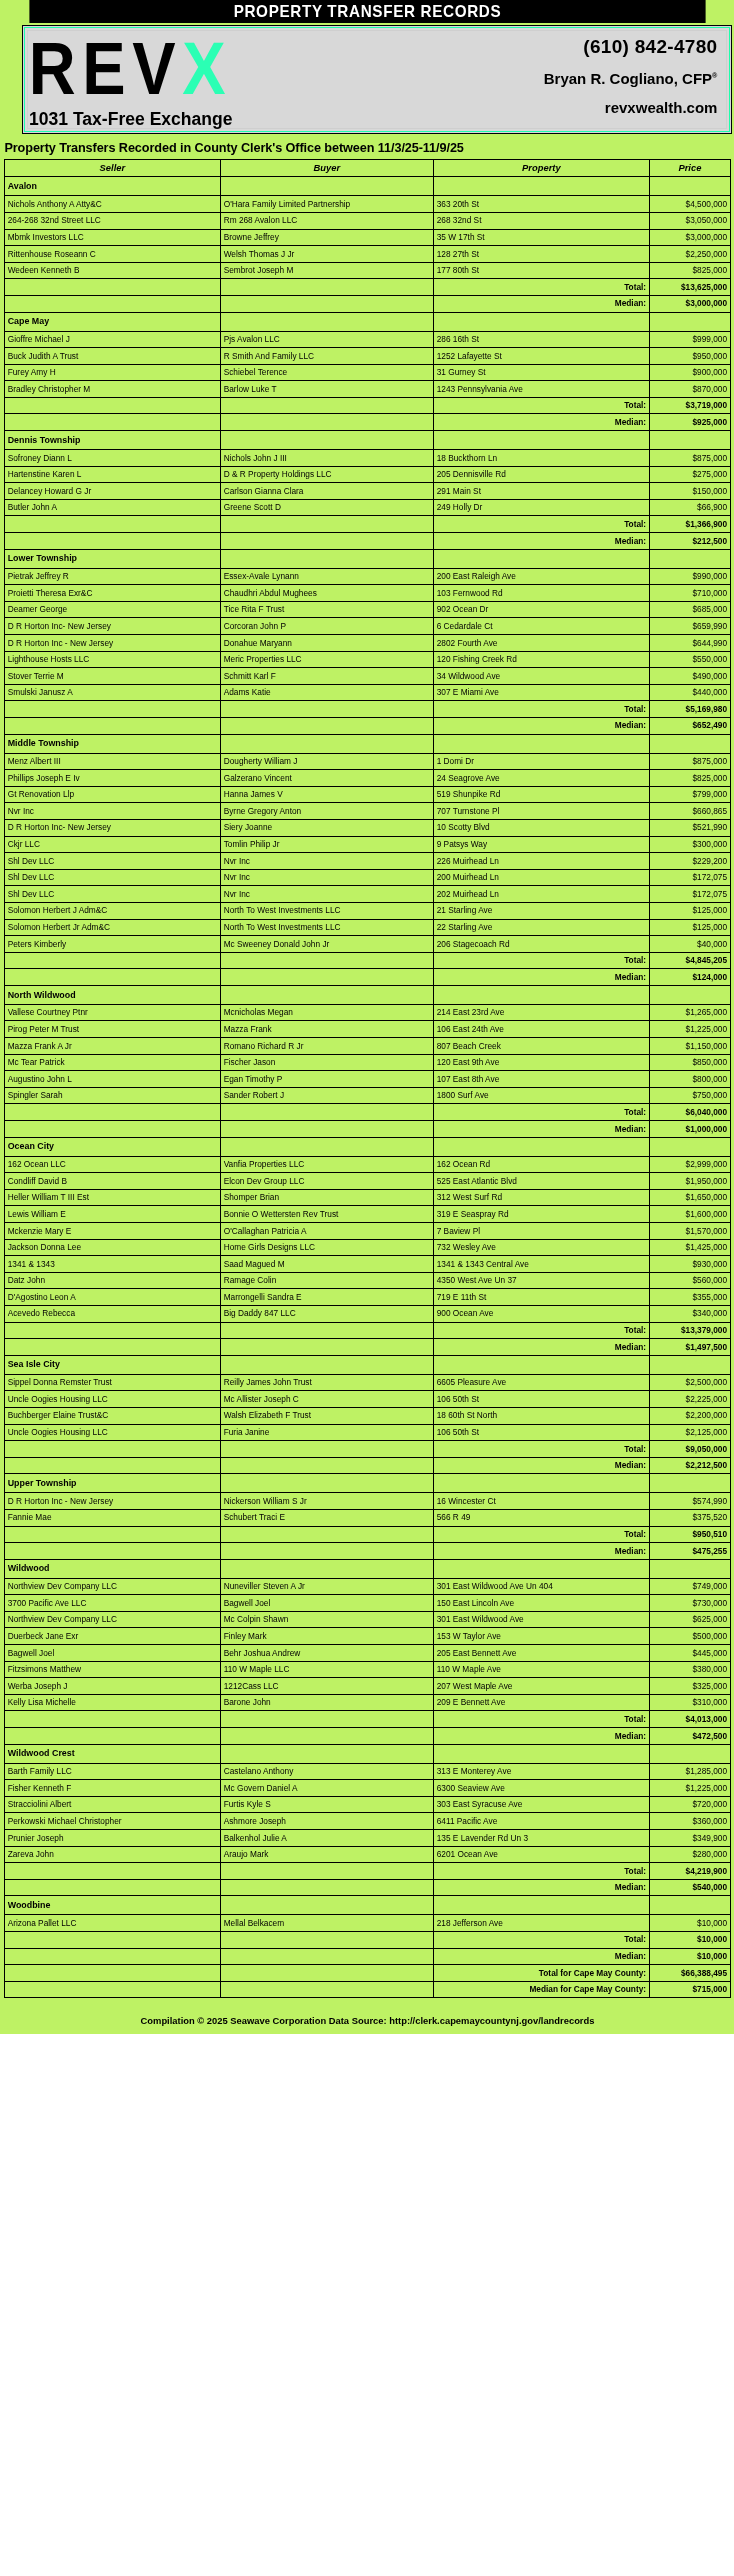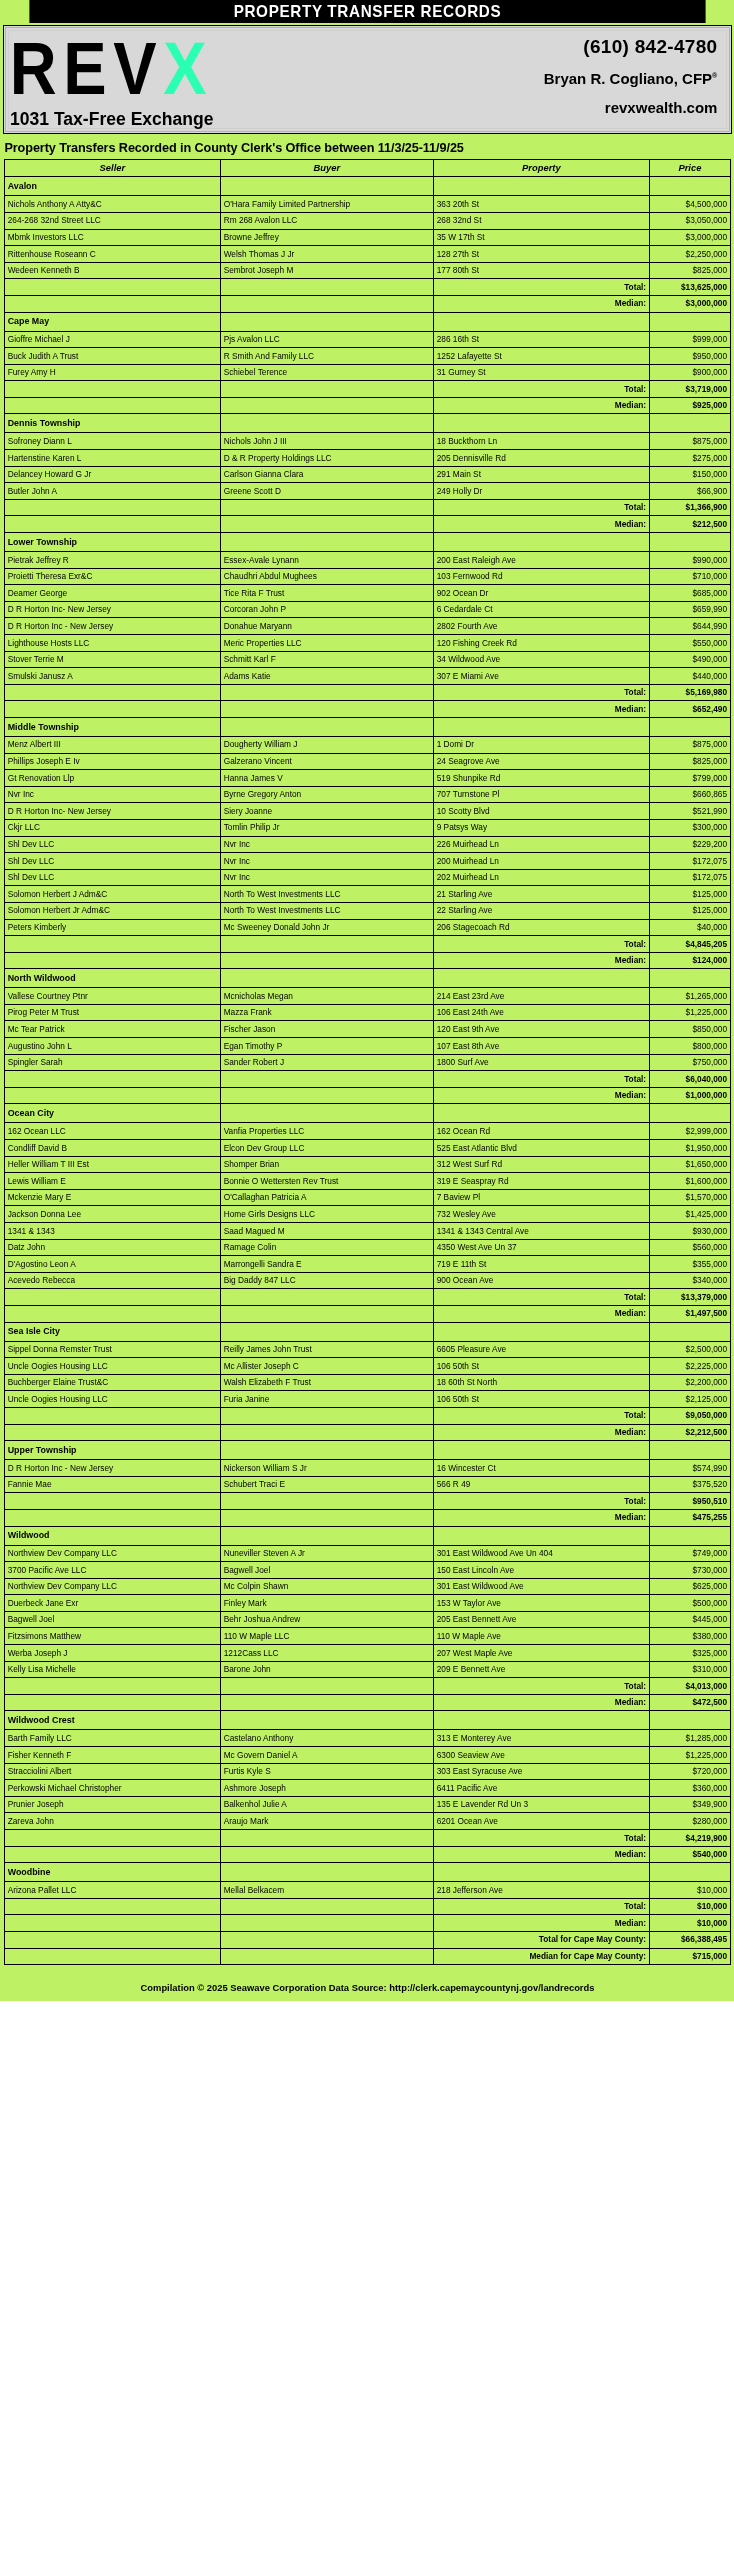--- a/index.html
+++ b/index.html
@@ -25,20 +25,21 @@
     font-size: 16.6px;
     font-weight: bold;
     letter-spacing: 0.7px;
     font-family: "Liberation Sans", sans-serif;
     transform: scaleX(0.92);
   }
 
   
   .ad-wrap {
     padding: 2.2px 3.3px 3.3px 3.3px;
+    margin-left: 19px;
   }
   .ad-banner {
     position: relative;
     height: 109px;
     background: #d8d8d8;
     border: 1.7px solid #00000a;
     outline: 1.7px solid #1dffab;
     outline-offset: -3.9px;
     overflow: hidden;
   }
@@ -283,20 +284,26 @@
           <td>R Smith And Family LLC</td>
           <td>1252 Lafayette St</td>
           <td class="price">$950,000</td>
         </tr>
         <tr>
           <td>Furey Amy H</td>
           <td>Schiebel Terence</td>
           <td>31 Gurney St</td>
           <td class="price">$900,000</td>
         </tr>
+        <tr>
+          <td>Bradley Christopher M</td>
+          <td>Barlow Luke T</td>
+          <td>1243 Pennsylvania Ave</td>
+          <td class="price">$870,000</td>
+        </tr>
         <tr class="summary">
           <td></td>
           <td></td>
           <td class="label">Total:</td>
           <td class="price">$3,719,000</td>
         </tr>
         <tr class="summary">
           <td></td>
           <td></td>
           <td class="label">Median:</td>
@@ -512,20 +519,26 @@
           <td>214 East 23rd Ave</td>
           <td class="price">$1,265,000</td>
         </tr>
         <tr>
           <td>Pirog Peter M Trust</td>
           <td>Mazza Frank</td>
           <td>106 East 24th Ave</td>
           <td class="price">$1,225,000</td>
         </tr>
         <tr>
+          <td>Mazza Frank A Jr</td>
+          <td>Romano Richard R Jr</td>
+          <td>807 Beach Creek</td>
+          <td class="price">$1,150,000</td>
+        </tr>
+        <tr>
           <td>Mc Tear Patrick</td>
           <td>Fischer Jason</td>
           <td>120 East 9th Ave</td>
           <td class="price">$850,000</td>
         </tr>
         <tr>
           <td>Augustino John L</td>
           <td>Egan Timothy P</td>
           <td>107 East 8th Ave</td>
           <td class="price">$800,000</td>

